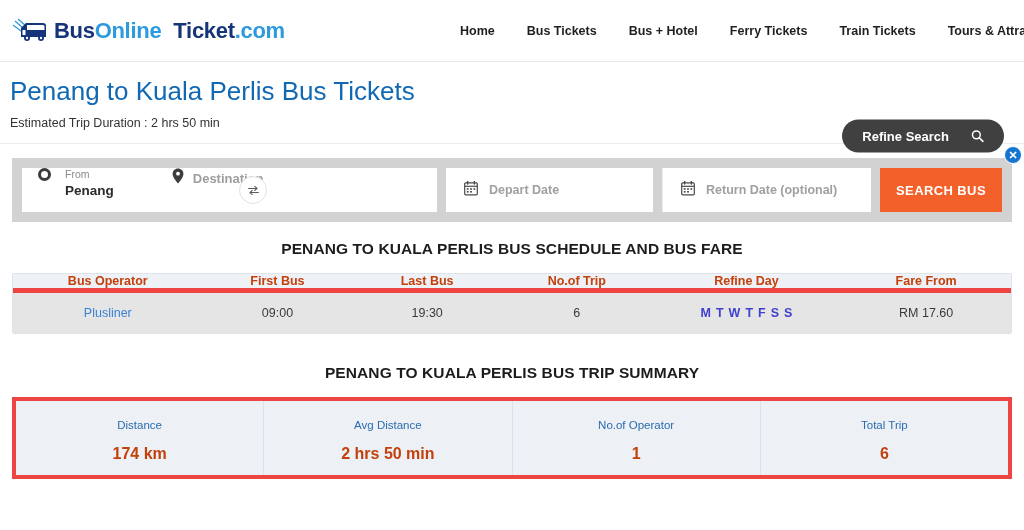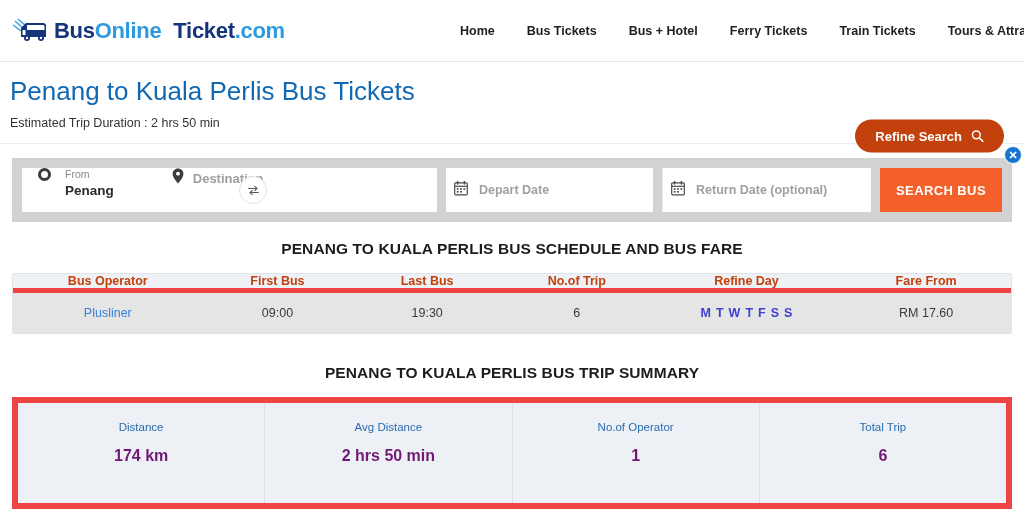--- a/index.html
+++ b/index.html
@@ -74,31 +74,31 @@
   .trip-duration {
     margin-top: 9px;
     font-size: 12.5px;
     color: #333;
   }
   .refine-btn {
     position: absolute;
     right: 20px;
     top: 74px;
     transform: translateY(-50%);
-    background: #c2410c;
+    background: #404040;
     color: #fff;
     border: none;
     border-radius: 20px;
     padding: 9px 20px;
     font-size: 13px;
     font-weight: bold;
     cursor: pointer;
     display: flex;
     align-items: center;
-    gap: 9px;
+    gap: 22px;
     white-space: nowrap;
   }
   .refine-btn svg { display:block; }
 
   
   .search-wrap {
     position: relative;
     margin: 14px 12px 0 12px;
   }
   .search-bar {
@@ -159,21 +159,21 @@
     left: 231px;
     top: 10px;
     bottom: 10px;
     width: 1px;
     background: #e7e7e7;
     z-index: 1;
   }
 
   .field-date {
     flex: 0 0 207px;
-    padding-left: 8px;
+    padding-left: 18px;
     gap: 11px;
   }
   .field-date.ret { flex: 0 0 209px; border-left: 1px solid #ebebeb; }
   .date-placeholder { font-size: 12.5px; color: #a0a0a0; font-weight: bold; }
 
   .search-btn {
     flex: 1 1 auto;
     background: #f4602a;
     color: #fff;
     border: none;
@@ -252,40 +252,40 @@
   .days span {
     color: #3f3fd0;
     font-size: 12.5px;
     font-weight: bold;
   }
 
   
   .summary-wrap {
     margin: 15px 12px 0 12px;
     display: flex;
-    border: 6px solid #ef4444;
+    border: 4px solid #ef4444;
     background: #edf0f4;
-    height: 112px;
+    height: 82px;
   }
   .summary-cell {
     flex: 1 1 0;
     text-align: center;
     padding-top: 18px;
     border-right: 1px solid #dce1e9;
   }
   .summary-cell:last-child { border-right: none; }
   .summary-label {
     font-size: 11.5px;
     color: #2b6cb0;
     margin-bottom: 14px;
   }
   .summary-value {
     font-size: 16px;
     font-weight: bold;
-    color: #701a75;
+    color: #c2410c;
     text-align: center;
   }
 </style>
 </head>
 <body>
 
 <div class="site-header">
   <div class="logo-wrap">
     <span>
       <svg class="logo-icon" viewBox="0 0 36 26">

